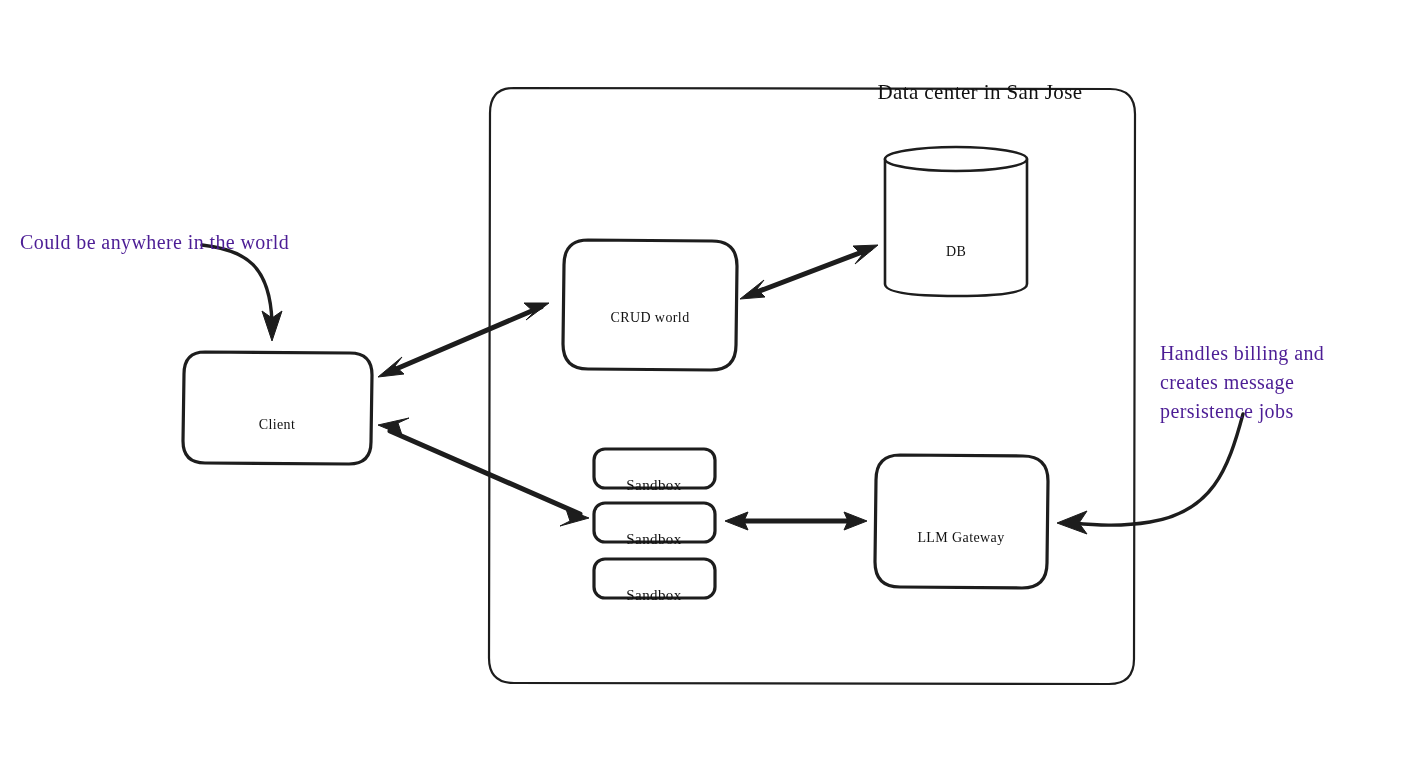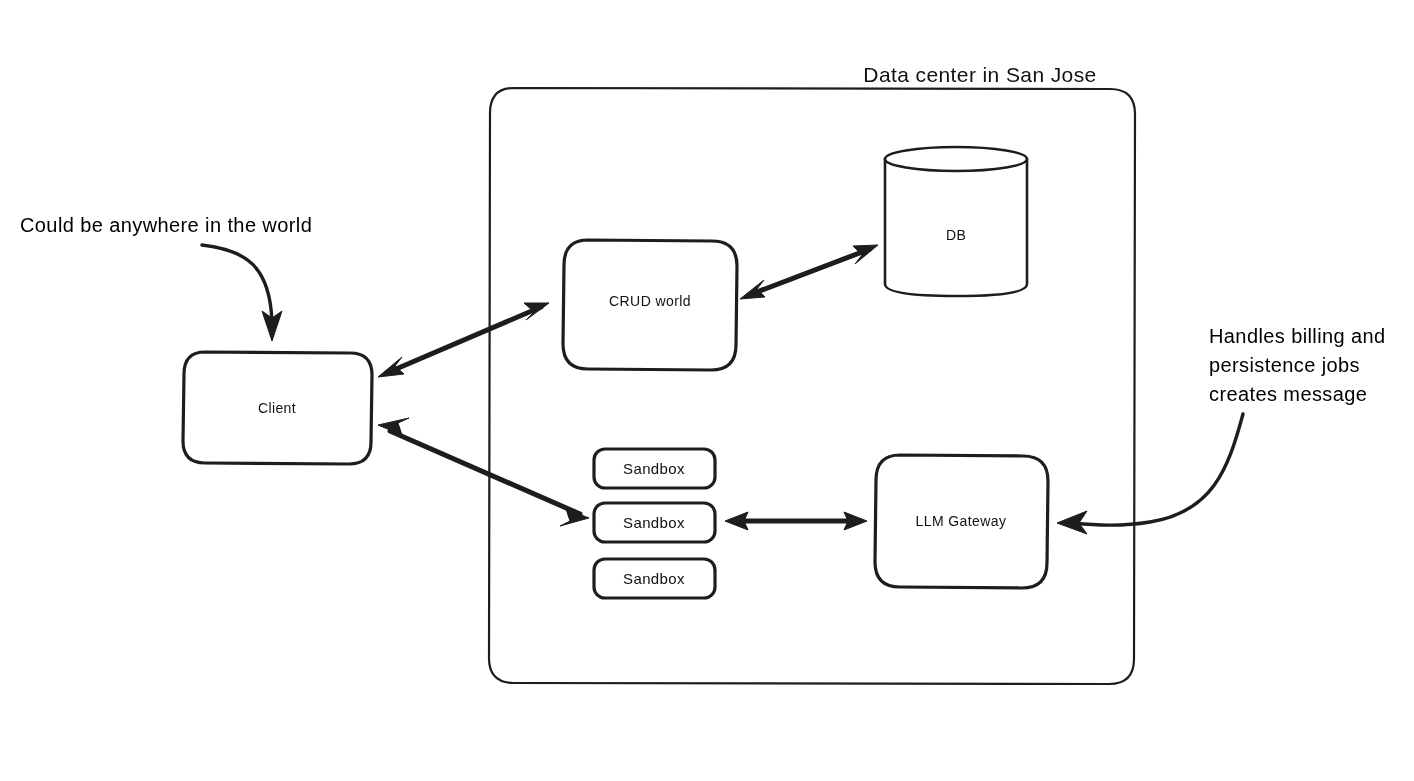--- a/index.html
+++ b/index.html
@@ -57,37 +57,38 @@
   .arrow-head {
     fill: #1d1d1d;
     stroke: #1d1d1d;
     stroke-width: 1;
     stroke-linejoin: round;
   }
   
   .label {
     position: absolute;
     color: #111111;
-    font-family: Liberation Sans, sans-serif;
+    font-family: Liberation Serif, serif;
     letter-spacing: 0.4px;
     white-space: nowrap;
     user-select: none;
+    margin-top: 17px;
   }
   .node-label {
     font-size: 14px;
     text-align: center;
     transform: translate(-50%, -50%);
   }
   .node-label.small {
     font-size: 15px;
   }
   .annotation {
     font-size: 20px;
     line-height: 29px;
-    color: #000000;
+    color: #4c1d95;
   }
   .title-label {
     font-size: 21px;
     transform: translate(-50%, -50%);
   }
 </style>
 </head>
 <body>
 
 <div id="canvas">
@@ -192,19 +193,19 @@
   <div class="label node-label small" style="left:654px; top:468px;">Sandbox</div>
 
   <div class="label node-label small" style="left:654px; top:522px;">Sandbox</div>
 
   <div class="label node-label small" style="left:654px; top:578px;">Sandbox</div>
 
   <div class="label node-label" style="left:961px; top:521px;">LLM Gateway</div>
 
   <div class="label annotation" style="left:20px; top:211px;">Could be anywhere in the world</div>
 
-  <div class="label annotation" style="left:1209px; top:322px;">
+  <div class="label annotation" style="left:1160px; top:322px;">
     <div>Handles billing and</div>
+    <div>creates message</div>
     <div>persistence jobs</div>
-    <div>creates message</div>
   </div>
 
 </div>
 
 </body></html>

